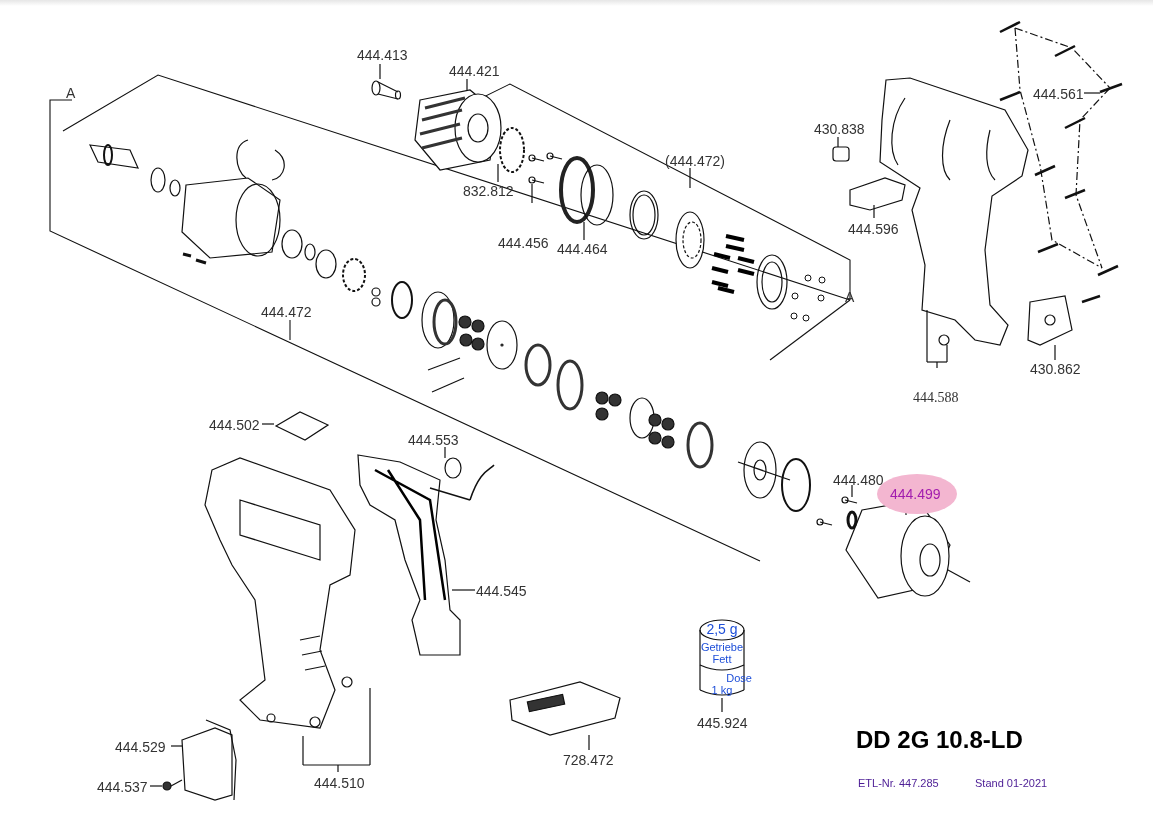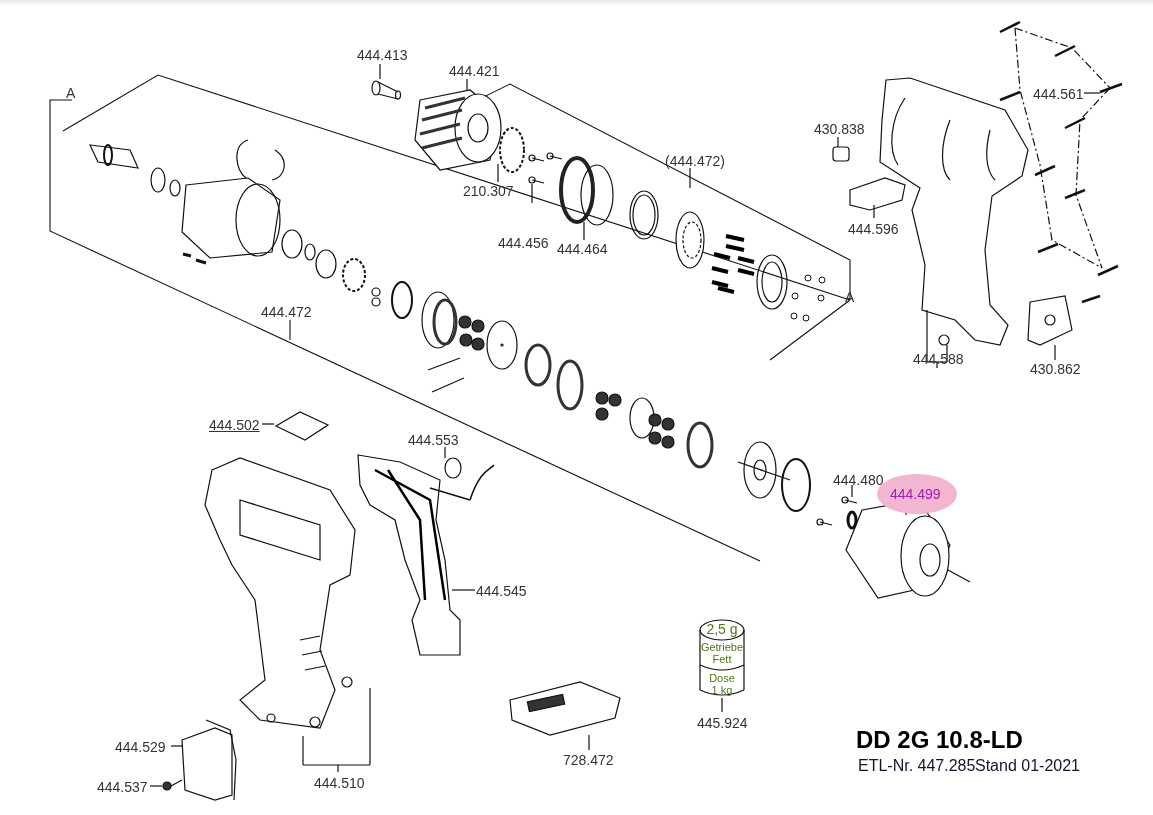--- a/index.html
+++ b/index.html
@@ -3,22 +3,22 @@
 <meta charset="utf-8">
 <style>
   html,body{margin:0;padding:0;background:#fff;}
   body{width:1153px;height:815px;position:relative;overflow:hidden;font-family:"Liberation Sans",sans-serif;}
   .topbar{position:absolute;left:0;top:0;width:1153px;height:6px;background:linear-gradient(#e6e6e6,#fff);}
   svg.diagram{position:absolute;left:0;top:0;}
   .lbl{position:absolute;font-size:14px;color:#333;white-space:nowrap;line-height:1;text-align:right;}
   .hl{position:absolute;left:877px;top:474px;width:80px;height:40px;border-radius:50%;background:#f3b6d0;}
   .hl-text{color:#a21caf;}
   .title{position:absolute;left:856px;top:726px;font-size:24px;font-weight:bold;color:#000;white-space:nowrap;}
-  .sub{position:absolute;top:757px;font-size:16px;color:#0f172a;white-space:nowrap;}
-  .can-text{position:absolute;font-size:11px;color:#4d7c0f;text-align:center;width:60px;line-height:1.05;}
+  .sub{position:absolute;top:777px;font-size:11px;color:#4c1d95;white-space:nowrap;}
+  .can-text{position:absolute;font-size:11px;color:#1d4ed8;text-align:center;width:60px;line-height:1.05;}
   .can-big{font-size:14px;}
 </style>
 </head>
 <body>
 
 <div class="topbar"></div>
 
 <svg class="diagram" width="1153" height="815" viewBox="0 0 1153 815" stroke="#111" fill="none" stroke-width="1.2">
 
   <g stroke-width="1.1">
@@ -257,42 +257,42 @@
   </g>
 </svg>
 
 <div class="hl" style="background: rgb(243, 182, 208);"></div>
 
 <span class="lbl" style="left:66px;top:86px;">A</span>
 <span class="lbl" style="left:845px;top:290px;">A</span>
 
 <span class="lbl" style="left:357px;top:48px;">444.413</span>
 <span class="lbl" style="left:449px;top:64px;">444.421</span>
-<span class="lbl" style="left:463px;top:184px;">210.307</span>
+<span class="lbl" style="left:463px;top:184px;">832.812</span>
 <span class="lbl" style="left:498px;top:200px;margin-top:36px;">444.456</span>
 <span class="lbl" style="left:557px;top:242px;">444.464</span>
 <span class="lbl" style="left:665px;top:154px;">(444.472)</span>
 <span class="lbl" style="left:261px;top:305px;">444.472</span>
 <span class="lbl" style="left:814px;top:122px;">430.838</span>
 <span class="lbl" style="left:848px;top:222px;">444.596</span>
 <span class="lbl" style="left:1033px;top:87px;">444.561</span>
-<span class="lbl" style="left:913px;top:352px;">444.588</span>
+<span class="lbl" style="left:913px;top:391px;font-family:Liberation Serif, serif;">444.588</span>
 <span class="lbl" style="left:1030px;top:362px;">430.862</span>
-<span class="lbl" style="left:209px;top:418px;text-decoration:underline;">444.502</span>
+<span class="lbl" style="left:209px;top:418px;">444.502</span>
 <span class="lbl" style="left:408px;top:433px;">444.553</span>
 <span class="lbl" style="left:476px;top:584px;">444.545</span>
 <span class="lbl" style="left:833px;top:473px;">444.480</span>
 <span class="lbl hl-text" style="left:890px;top:487px;">444.499</span>
 <span class="lbl" style="left:314px;top:776px;">444.510</span>
 <span class="lbl" style="left:115px;top:740px;">444.529</span>
 <span class="lbl" style="left:97px;top:780px;">444.537</span>
 <span class="lbl" style="left:563px;top:753px;">728.472</span>
 <span class="lbl" style="left:697px;top:716px;">445.924</span>
 
 <div class="can-text can-big" style="left:692px;top:622px;">2,5 g</div>
 <div class="can-text" style="left:692px;top:642px;">Getriebe</div>
 <div class="can-text" style="left:692px;top:654px;">Fett</div>
-<div class="can-text" style="left:692px;top:673px;">Dose</div>
+<div class="can-text" style="left:692px;top:673px;text-align:right;">Dose</div>
 <div class="can-text" style="left:692px;top:685px;">1 kg</div>
 
 <div class="title">DD 2G 10.8-LD</div>
 <div class="sub" style="left:858px;">ETL-Nr. 447.285</div>
 <div class="sub" style="left:975px;">Stand 01-2021</div>
 
 </body></html>

